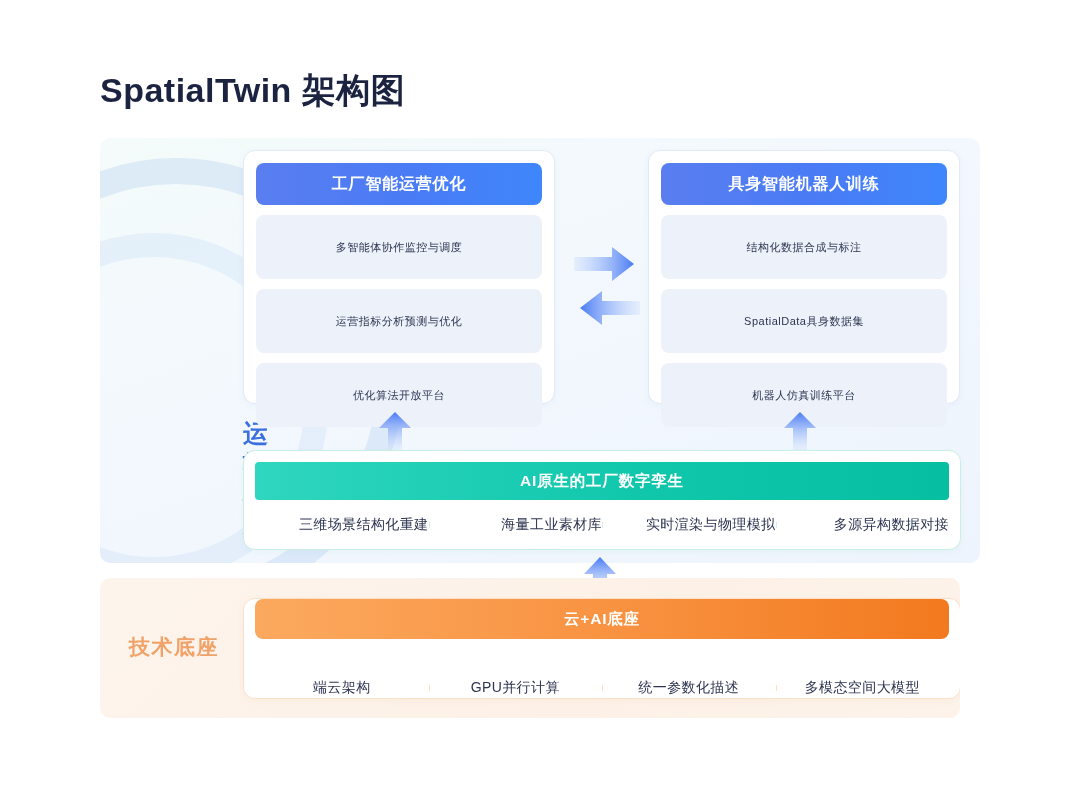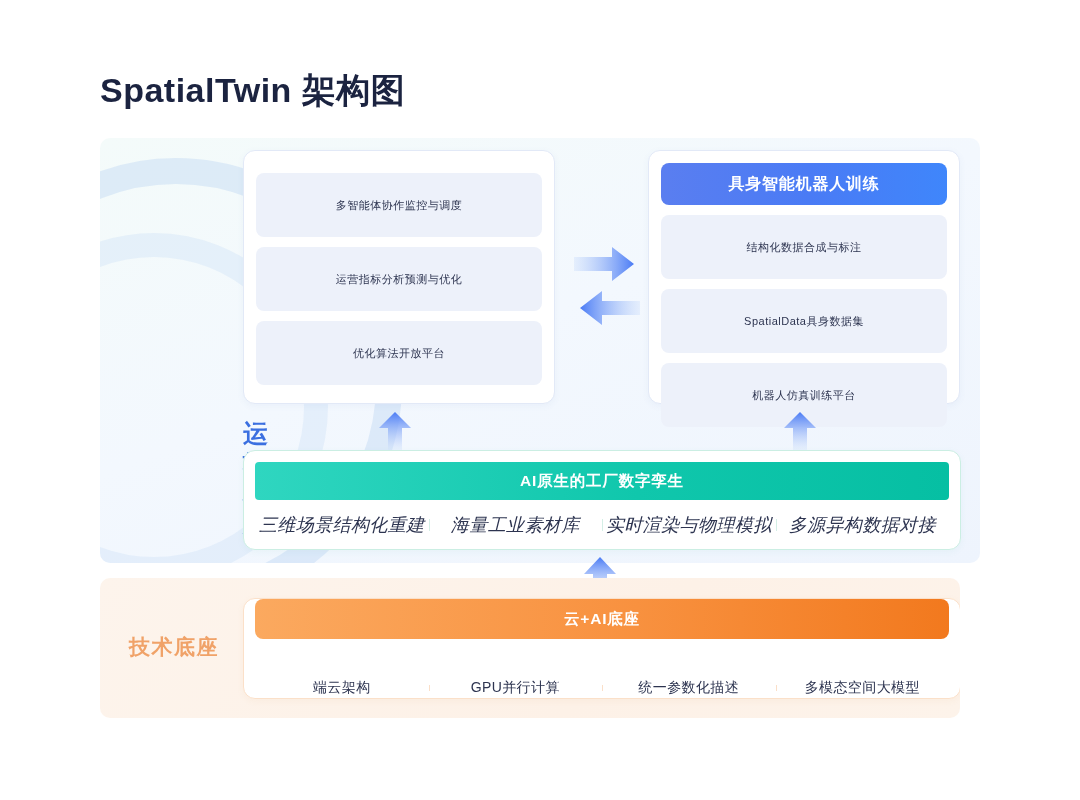--- a/index.html
+++ b/index.html
@@ -150,26 +150,25 @@
     justify-content: center;
     letter-spacing: 0.8px;
   }
   .twin-items {
     display: flex;
     height: 50px;
     align-items: center;
   }
   .twin-items .cell {
     flex: 1;
-    text-align: center;
-    font-size: 18px;
+    text-align: right;
+    font-size: 14px;
     color: #2d3450;
     letter-spacing: 0.4px;
     position: relative;
-    font-style: italic;
   }
   .twin-items .cell + .cell::before {
     content: "";
     position: absolute;
     left: 0;
     top: 6px;
     bottom: 6px;
     width: 1px;
     background: #d4efe6;
   }
@@ -254,20 +253,21 @@
   <div class="arc-inner"></div>
 
   <div class="side-label-ops">
     <span>运</span>
     <span>转</span>
     <span>模</span>
     <span>式</span>
   </div>
 
   <div class="card card-left">
+    <div class="card-header">工厂智能运营优化</div>
     <div class="card-item">多智能体协作监控与调度</div>
     <div class="card-item">运营指标分析预测与优化</div>
     <div class="card-item">优化算法开放平台</div>
   </div>
 
   <div class="card card-right">
     <div class="card-header">具身智能机器人训练</div>
     <div class="card-item">结构化数据合成与标注</div>
     <div class="card-item">SpatialData具身数据集</div>
     <div class="card-item">机器人仿真训练平台</div>

